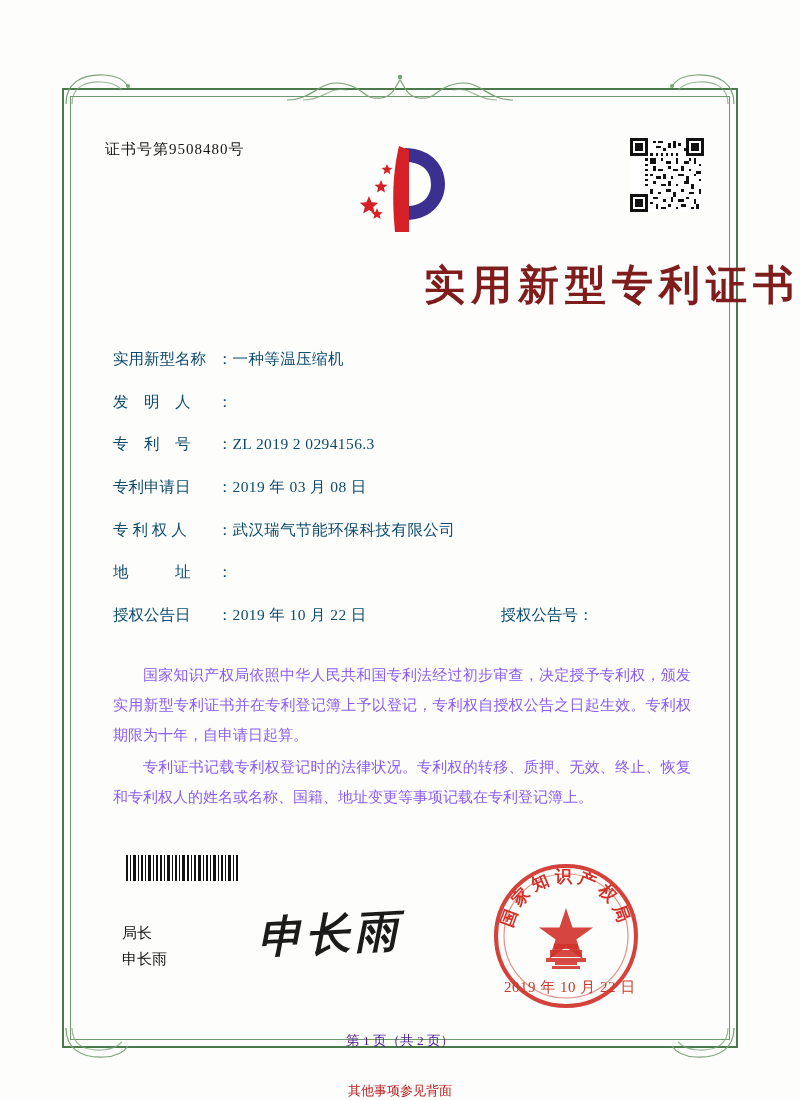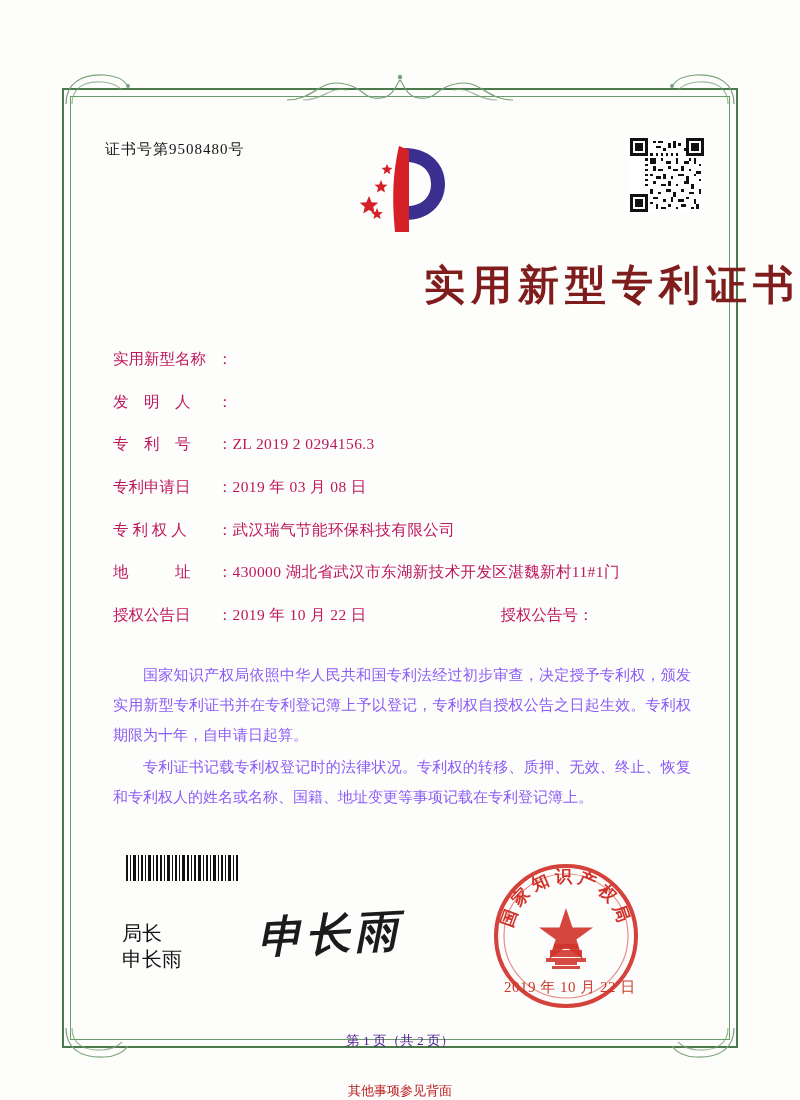--- a/index.html
+++ b/index.html
@@ -120,21 +120,21 @@
     left: 113px;
     top: 348px;
     width: 580px;
   }
   .field-row {
     display: flex;
     align-items: baseline;
     margin-bottom: 21px;
     font-size: 15.5px;
     line-height: 1.4;
-    color: #be185d;
+    color: #0c4a6e;
   }
   .field-label {
     width: 104px;
     flex: 0 0 104px;
     letter-spacing: 0px;
     white-space: pre;
   }
   .field-colon {
     flex: 0 0 10px;
   }
@@ -179,21 +179,21 @@
     width: 112px;
     height: 26px;
   }
   .barcode svg { display: block; }
 
   
   .sig-label {
     position: absolute;
     left: 122px;
     top: 920px;
-    font-size: 20px;
+    font-size: 15px;
     line-height: 26px;
     color: #141414;
   }
   .sig-hand {
     position: absolute;
     left: 258px;
     top: 905px;
     font-size: 44px;
     font-family: "DejaVu Serif", serif;
     color: #1b1b1b;
@@ -405,20 +405,21 @@
     </svg>
   </div>
 
   <div class="main-title">实用新型专利证书</div>
 
   <div class="fields">
 
     <div class="field-row">
       <span class="field-label">实用新型名称</span>
       <span class="field-colon">：</span>
+      <span class="field-value">一种等温压缩机</span>
     </div>
 
     <div class="field-row">
       <span class="field-label">发　明　人</span>
       <span class="field-colon">：</span>
     </div>
 
     <div class="field-row">
       <span class="field-label">专　利　号</span>
       <span class="field-colon">：</span>
@@ -433,21 +434,20 @@
 
     <div class="field-row">
       <span class="field-label">专 利 权 人</span>
       <span class="field-colon">：</span>
       <span class="field-value">武汉瑞气节能环保科技有限公司</span>
     </div>
 
     <div class="field-row">
       <span class="field-label">地　　　址</span>
       <span class="field-colon">：</span>
-      <span class="field-value">430000 湖北省武汉市东湖新技术开发区湛魏新村11#1门</span>
     </div>
 
     <div class="field-row dual">
       <span class="field-label">授权公告日</span>
       <span class="field-colon">：</span>
       <span class="field-value">2019 年 10 月 22 日</span>
       <span class="field-label2">授权公告号：</span>
     </div>
 
   </div>

